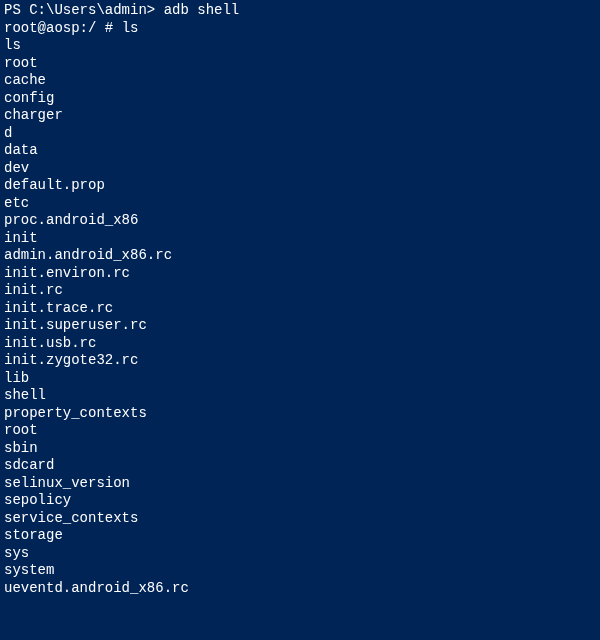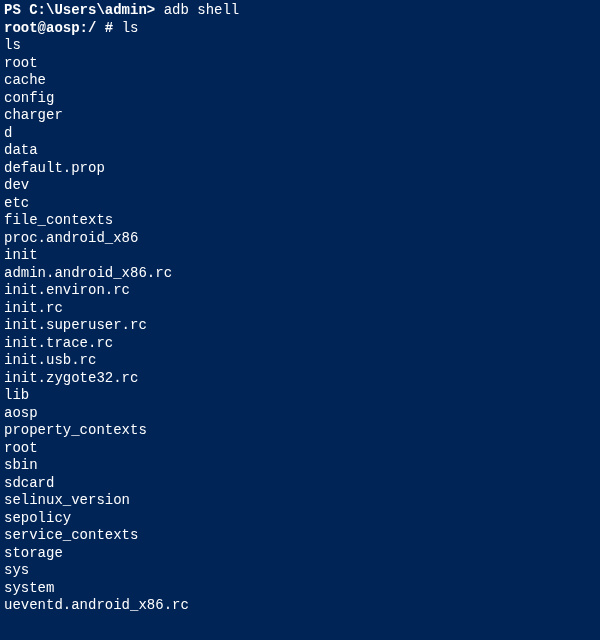--- a/index.html
+++ b/index.html
@@ -17,51 +17,49 @@
       height: 640px;
       overflow: hidden;
       padding: 2px 4px;
     }
     .terminal-line {
       white-space: pre;
       color: #ffffff;
     }
     .prompt-part {
       color: #ffffff;
-      font-weight: bold;
     }
   </style>
 </head>
 <body>
 
 <div id="terminal">
     <div class="terminal-line"><span class="prompt-part">PS C:\Users\admin&gt; </span><span>adb shell</span></div>
     <div class="terminal-line"><span class="prompt-part">root@aosp:/ # </span><span>ls</span></div>
     <div class="terminal-line">ls</div>
     <div class="terminal-line">root</div>
     <div class="terminal-line">cache</div>
     <div class="terminal-line">config</div>
     <div class="terminal-line">charger</div>
     <div class="terminal-line">d</div>
     <div class="terminal-line">data</div>
+    <div class="terminal-line">dev</div>
     <div class="terminal-line">default.prop</div>
-    <div class="terminal-line">dev</div>
     <div class="terminal-line">etc</div>
-    <div class="terminal-line">file_contexts</div>
     <div class="terminal-line">proc.android_x86</div>
     <div class="terminal-line">init</div>
     <div class="terminal-line">admin.android_x86.rc</div>
     <div class="terminal-line">init.environ.rc</div>
     <div class="terminal-line">init.rc</div>
+    <div class="terminal-line">init.trace.rc</div>
     <div class="terminal-line">init.superuser.rc</div>
-    <div class="terminal-line">init.trace.rc</div>
     <div class="terminal-line">init.usb.rc</div>
     <div class="terminal-line">init.zygote32.rc</div>
     <div class="terminal-line">lib</div>
-    <div class="terminal-line">aosp</div>
+    <div class="terminal-line">shell</div>
     <div class="terminal-line">property_contexts</div>
     <div class="terminal-line">root</div>
     <div class="terminal-line">sbin</div>
     <div class="terminal-line">sdcard</div>
     <div class="terminal-line">selinux_version</div>
     <div class="terminal-line">sepolicy</div>
     <div class="terminal-line">service_contexts</div>
     <div class="terminal-line">storage</div>
     <div class="terminal-line">sys</div>
     <div class="terminal-line">system</div>

